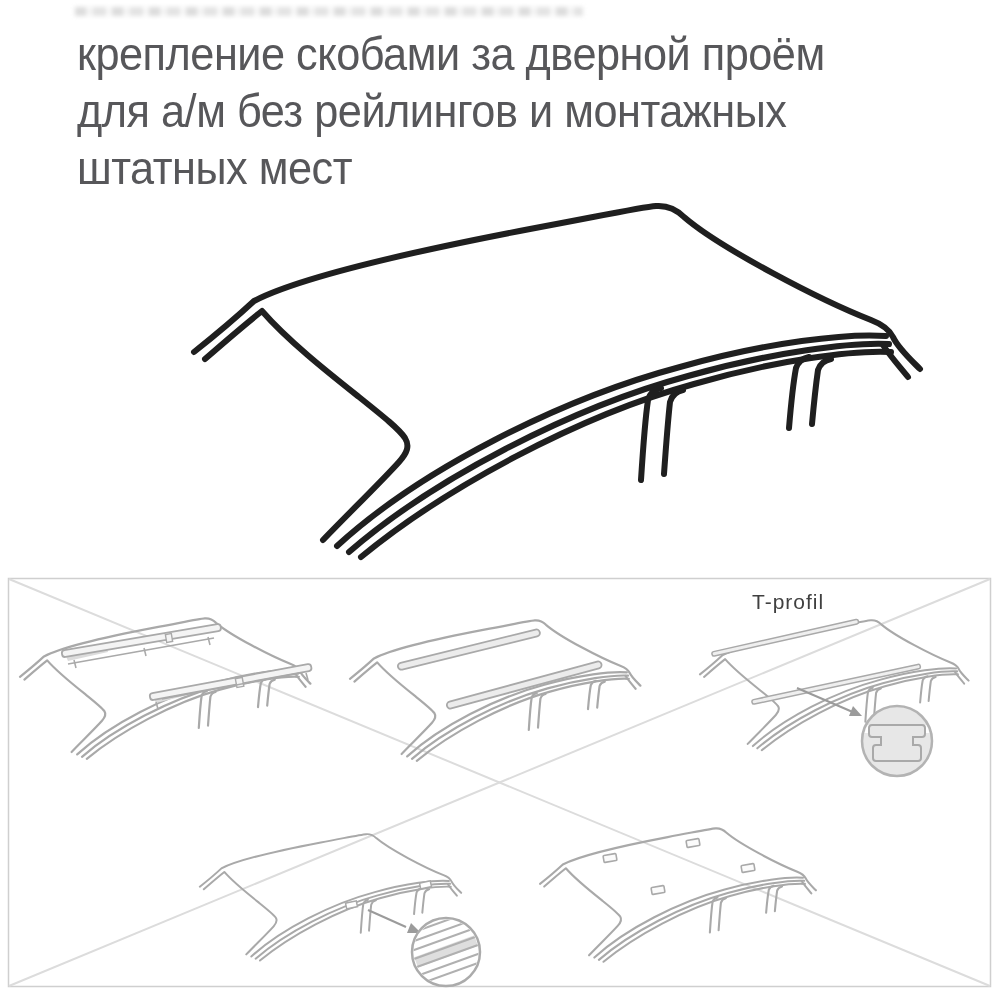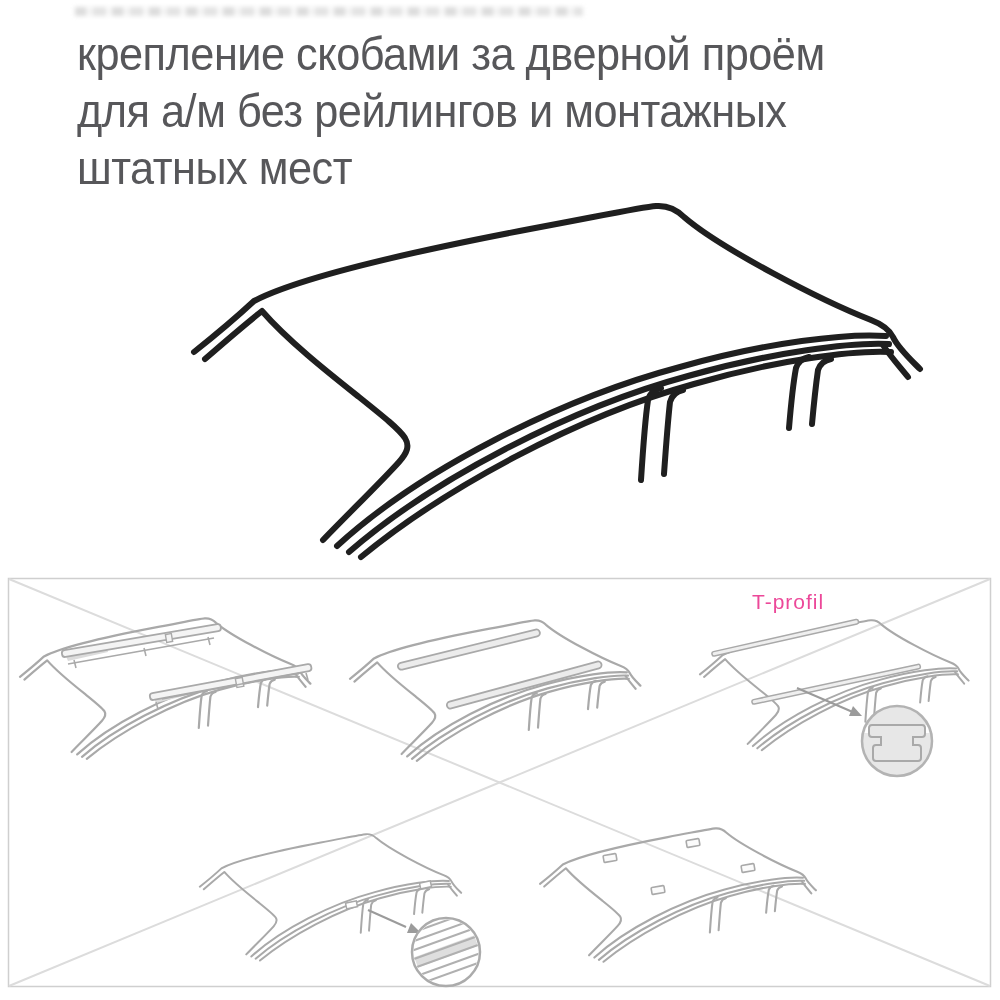--- a/index.html
+++ b/index.html
@@ -2,21 +2,21 @@
 <html><head>
 <meta charset="utf-8">
 <style>
   html,body{margin:0;padding:0}
   body{width:1000px;height:1000px;background:#ffffff;overflow:hidden;position:relative;
        font-family:"Liberation Sans",sans-serif}
   .smudge{position:absolute;left:75px;top:7px;width:508px;height:9px;opacity:.5;filter:blur(2px);
        background:repeating-linear-gradient(90deg,#b9b9b9 0 11px,#e9e9e9 11px 18px,#c7c7c7 18px 31px,#f1f1f1 31px 37px)}
   .header{position:absolute;left:77px;top:26px;color:#57575a;font-size:46px;line-height:57px;
        letter-spacing:-0.5px;transform:scaleX(.94);transform-origin:0 0;white-space:nowrap}
-  .tprofil{position:absolute;left:752px;top:590px;font-size:21px;color:#ec4899;letter-spacing:1px}
+  .tprofil{position:absolute;left:752px;top:590px;font-size:21px;color:#404040;letter-spacing:1px}
   svg{position:absolute;left:0;top:0;display:block}
 </style>
 </head>
 <body>
 
 <div class="smudge"></div>
 
 <div class="header">
   <div>крепление скобами за дверной проём</div>
   <div>для а/м без рейлингов и монтажных</div>

